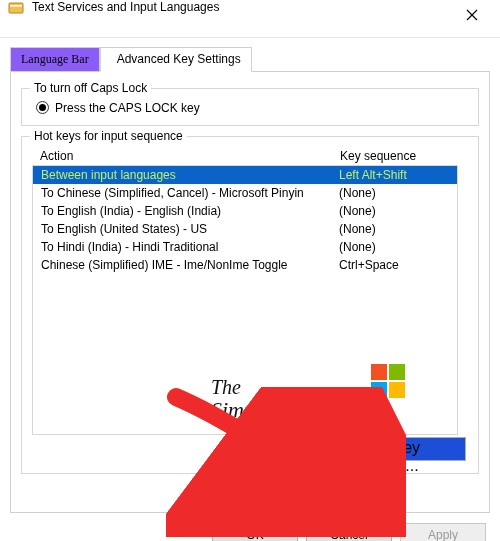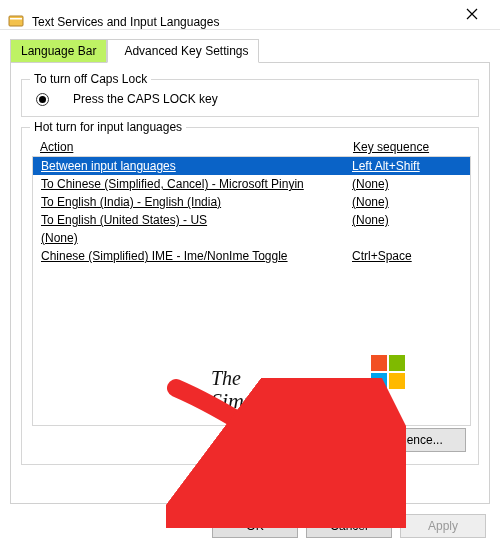--- a/index.html
+++ b/index.html
@@ -8,93 +8,93 @@
     font-family: "Segoe UI", Tahoma, sans-serif;
     font-size: 12px;
     background: #fff;
     width: 500px;
     height: 541px;
     overflow: hidden;
     position: relative;
   }
   .titlebar {
     display: flex;
-    align-items: flex-end;
-    height: 30px;
+    align-items: flex-start;
+    height: 38px;
     padding: 0 8px;
     border-bottom: 1px solid #e5e5e5;
   }
   .titlebar .icon { width:16px; height:16px; margin-right:8px; }
   .titlebar .title { flex:1; font-size:12px; color:#000; }
   .close { width:40px; height:30px; display:flex; align-items:center; justify-content:center; }
   .close svg { width:12px; height:12px; }
   .content { padding: 8px 10px 0 10px; }
   .tabs { display:flex; position:relative; top:1px; }
   .tab {
     padding: 4px 10px;
     border: 1px solid #d0d0d0;
     background: #fff;
     font-size: 12px;
     cursor: pointer;
     position: relative;
   }
-  .tab.inactive { background:#bef264; }
+  .tab.inactive { background:#8b5cf6;font-family:Liberation Serif, serif; }
   .tab.active { border-bottom:1px solid #fff; z-index:2;padding-left:16px; }
   .tabpage {
     border:1px solid #d0d0d0;
     padding:10px;
     height: 442px;
     position: relative;
   }
   .groupbox {
     border:1px solid #d6d6d6;
     margin: 6px 0 10px 0;
-    padding: 10px 7px 8px 10px;
+    padding: 10px 20px 8px 10px;
     position: relative;
   }
   .grouplabel {
     position:absolute;
     top:-8px; left:8px;
     background:#fff;
     padding:0 4px;
     font-size:12px;
   }
   .radios { display:flex; gap:50px; padding:2px 4px; }
-  .radio { display:flex; align-items:center; gap:24px; cursor:pointer;}
+  .radio { display:flex; gap:6px; cursor:pointer;}
   .radio .dot {
     width:13px; height:13px; border:1px solid #333; border-radius:50%;
     display:flex; align-items:center; justify-content:center;
   }
   .radio.selected .dot::after {
     content:""; width:7px; height:7px; border-radius:50%; background:#000;
   }
   .listbox {
     border:1px solid #d6d6d6;
     height: 270px;
     overflow:hidden;
     background:#fff;
     position: relative;
   }
   .list-header, .list-row {
-    display:flex; padding:2px 8px; font-size:12px;text-decoration:underline;
+    display:flex; padding:2px 8px; font-size:12px;
   }
   .list-header { color:#000; }
   .list-row { color:#000; }
-  .list-row.selected { background:#0a63c7; color:#ffffff; }
+  .list-row.selected { background:#0a63c7; color:#bef264; }
   .col-action { flex:1; }
   .col-keyseq { width:110px; text-align:left; }
   .change-btn {
     position:absolute;
     right:12px;
     bottom:12px;
     width:180px;
     height:24px;
-    background:#e5e5e5;
+    background:#1d4ed8;
     border:1px solid #adadad;
-    font-size:12px;
+    font-size:16px;
     cursor:pointer;
   }
   .button-row {
     display:flex;
     justify-content:flex-end;
     gap:8px;
     padding: 10px 14px;
   }
   .btn {
     width:86px; height:24px;
@@ -162,21 +162,21 @@
       <div class="grouplabel">To turn off Caps Lock</div>
       <div class="radios">
         <div class="radio selected">
           <span class="dot"></span>
           <span>Press the CAPS LOCK key</span>
         </div>
       </div>
     </div>
 
     <div class="groupbox" style="height:338px;">
-      <div class="grouplabel">Hot turn for input languages</div>
+      <div class="grouplabel">Hot keys for input sequence</div>
       <div class="list-header">
         <span class="col-action">Action</span>
         <span class="col-keyseq">Key sequence</span>
       </div>
       <div class="listbox">
         <div class="list-row selected">
           <span class="col-action">Between input languages</span>
           <span class="col-keyseq">Left Alt+Shift</span>
         </div>
         <div class="list-row">
@@ -185,20 +185,21 @@
         </div>
         <div class="list-row">
           <span class="col-action">To English (India) - English (India)</span>
           <span class="col-keyseq">(None)</span>
         </div>
         <div class="list-row">
           <span class="col-action">To English (United States) - US</span>
           <span class="col-keyseq">(None)</span>
         </div>
         <div class="list-row">
+          <span class="col-action">To Hindi (India) - Hindi Traditional</span>
           <span class="col-keyseq">(None)</span>
         </div>
         <div class="list-row">
           <span class="col-action">Chinese (Simplified) IME - Ime/NonIme Toggle</span>
           <span class="col-keyseq">Ctrl+Space</span>
         </div>
       </div>
       <button class="change-btn">Change Key Sequence...</button>
     </div>
 

